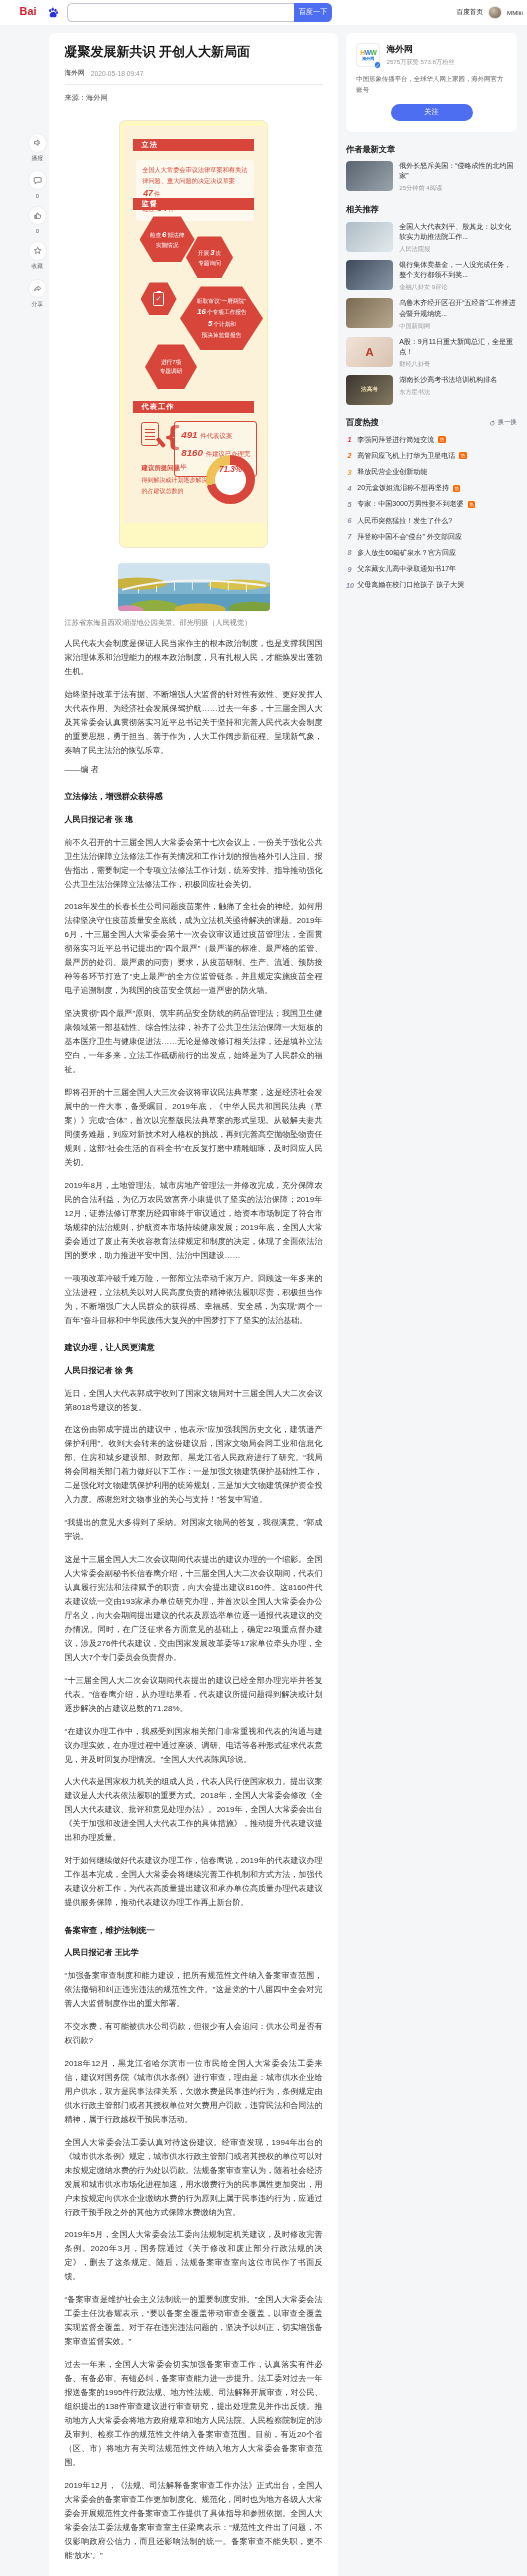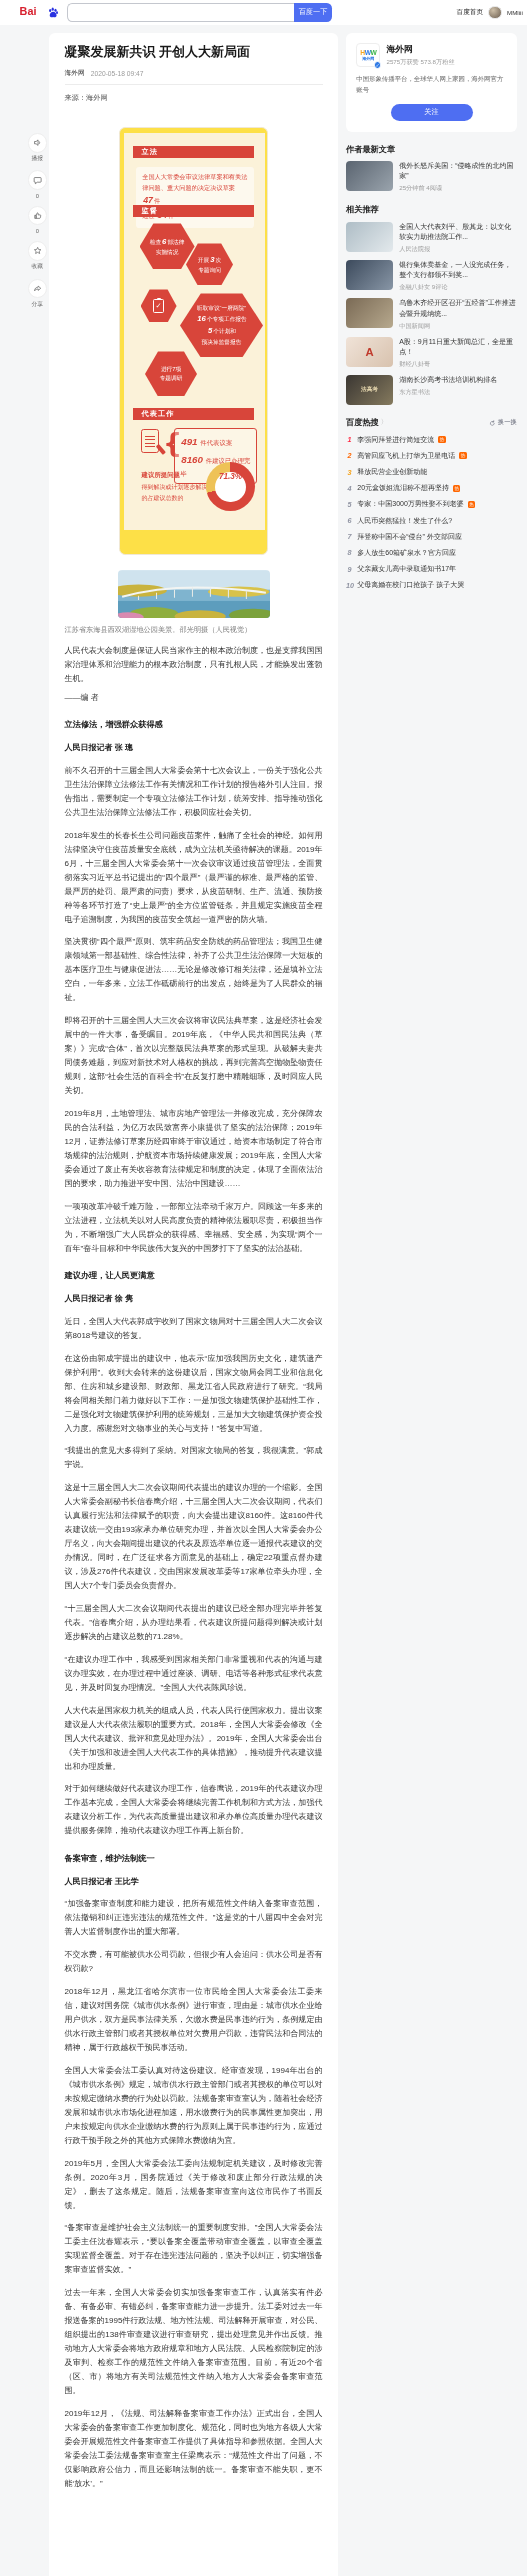--- a/index.html
+++ b/index.html
@@ -28,21 +28,21 @@
 
   .articlecard { position:absolute; left:49px; top:8.2px; width:289px; min-height:2572px; background:#fff; border-radius:6.2px; padding:11.3px 15.5px 13.4px; }
   .a-title { font-size:13px; font-weight:bold; color:#1a1a1a; line-height:1.3; }
   .a-meta { display:flex; gap:6.2px; align-items:center; margin-top:7.2px; font-size:6.7px; }
   .a-author { color:#333; }
   .a-date { color:#9b9b9b; }
   .a-div { border-top:0.5px solid #ececec; margin-top:6.7px; }
   .a-source { margin-top:8.2px; font-size:7.2px; color:#555; }
 
   
-  .info { position:relative; width:149px; height:428px; margin:24px auto 0; background:#fde047; border:0.5px solid #f0e8d5; border-radius:6.2px; }
+  .info { position:relative; width:149px; height:428px; margin:17px auto 0; background:#fef9c3; border:0.5px solid #f0e8d5; border-radius:6.2px; }
   .cream { position:absolute; left:4.1px; top:4.1px; width:141px; height:397px; background:#fbf2d9; }
   .ibar { position:absolute; left:13.4px; width:121px; height:12px; background:#d8453a; color:#fff; font-weight:bold; font-size:7.2px; line-height:12px; padding-left:8.2px; letter-spacing:1px; }
   .statbox { position:absolute; left:16px; top:39px; width:118px; background:rgba(255,255,255,.55); border-radius:3.1px; padding:4.6px 6.2px; color:#d8453a; font-size:6.2px; line-height:1.7; }
   .bignum { font-size:8.8px; font-weight:bold; font-style:italic; margin:0 1px; }
   .hex { position:absolute; background:#d8453a; clip-path:polygon(25% 0,75% 0,100% 50%,75% 100%,25% 100%,0 50%); color:#fff; display:flex; flex-direction:column; align-items:center; justify-content:center; text-align:center; font-size:5.7px; line-height:1.6; }
   .hex .n { font-size:7.7px; font-weight:bold; font-style:italic; margin:0 1px; }
   .clip { width:11.3px; height:14.4px; border:1px solid #fff; border-radius:1.5px; position:relative; display:flex; align-items:center; justify-content:center; color:#fff; font-size:7.2px; font-weight:bold; }
   .clip:before { content:""; position:absolute; top:-2.1px; left:2.6px; width:4.1px; height:2.1px; background:#fff; border-radius:1px; }
   .docicon { position:absolute; width:18.5px; height:24px; border:1.5px solid #d8453a; border-radius:2.6px; background:repeating-linear-gradient(#fbf2d9 0 2.6px,#d8453a 2.6px 3.6px) content-box; padding:2.6px; }
   .pen { position:absolute; width:3.6px; height:11.3px; background:#d8453a; border-radius:1px; transform:rotate(-40deg); }
@@ -238,20 +238,21 @@
         </g>
         <ellipse cx="70" cy="86" rx="48" ry="14" fill="#8fae3f"></ellipse>
         <ellipse cx="160" cy="90" rx="50" ry="12" fill="#c9b33e"></ellipse>
         <ellipse cx="20" cy="92" rx="30" ry="10" fill="#d98ab0"></ellipse>
         <ellipse cx="262" cy="88" rx="46" ry="13" fill="#7ba23c"></ellipse>
       </svg>
       <div class="caption">江苏省东海县西双湖湿地公园美景。邵光明摄（人民视觉）</div>
 
       <div class="body">
           <div class="para p">人民代表大会制度是保证人民当家作主的根本政治制度，也是支撑我国国家治理体系和治理能力的根本政治制度，只有扎根人民，才能焕发出蓬勃生机。</div>
+          <div class="para p">始终坚持改革于法有据、不断增强人大监督的针对性有效性、更好发挥人大代表作用、为经济社会发展保驾护航……过去一年多，十三届全国人大及其常委会认真贯彻落实习近平总书记关于坚持和完善人民代表大会制度的重要思想，勇于担当、善于作为，人大工作阔步新征程、呈现新气象，奏响了民主法治的恢弘乐章。</div>
           <div class="para editor">——编 者</div>
           <div class="para h">立法修法，增强群众获得感</div>
           <div class="para byline">人民日报记者 张 璁</div>
           <div class="para p">前不久召开的十三届全国人大常委会第十七次会议上，一份关于强化公共卫生法治保障立法修法工作有关情况和工作计划的报告格外引人注目。报告指出，需要制定一个专项立法修法工作计划，统筹安排、指导推动强化公共卫生法治保障立法修法工作，积极回应社会关切。</div>
           <div class="para p">2018年发生的长春长生公司问题疫苗案件，触痛了全社会的神经。如何用法律坚决守住疫苗质量安全底线，成为立法机关亟待解决的课题。2019年6月，十三届全国人大常委会第十一次会议审议通过疫苗管理法，全面贯彻落实习近平总书记提出的“四个最严”（最严谨的标准、最严格的监管、最严厉的处罚、最严肃的问责）要求，从疫苗研制、生产、流通、预防接种等各环节打造了“史上最严”的全方位监管链条，并且规定实施疫苗全程电子追溯制度，为我国的疫苗安全筑起一道严密的防火墙。</div>
           <div class="para p">坚决贯彻“四个最严”原则、筑牢药品安全防线的药品管理法；我国卫生健康领域第一部基础性、综合性法律，补齐了公共卫生法治保障一大短板的基本医疗卫生与健康促进法……无论是修改修订相关法律，还是填补立法空白，一年多来，立法工作砥砺前行的出发点，始终是为了人民群众的福祉。</div>
           <div class="para p">即将召开的十三届全国人大三次会议将审议民法典草案，这是经济社会发展中的一件大事，备受瞩目。2019年底，《中华人民共和国民法典（草案）》完成“合体”，首次以完整版民法典草案的形式呈现。从破解夫妻共同债务难题，到应对新技术对人格权的挑战，再到完善高空抛物坠物责任规则，这部“社会生活的百科全书”在反复打磨中精雕细琢，及时回应人民关切。</div>
           <div class="para p">2019年8月，土地管理法、城市房地产管理法一并修改完成，充分保障农民的合法利益，为亿万农民致富奔小康提供了坚实的法治保障；2019年12月，证券法修订草案历经四审终于审议通过，给资本市场制定了符合市场规律的法治规则，护航资本市场持续健康发展；2019年底，全国人大常委会通过了废止有关收容教育法律规定和制度的决定，体现了全面依法治国的要求，助力推进平安中国、法治中国建设……</div>
           <div class="para p">一项项改革冲破千难万险，一部部立法牵动千家万户。回顾这一年多来的立法进程，立法机关以对人民高度负责的精神依法履职尽责，积极担当作为，不断增强广大人民群众的获得感、幸福感、安全感，为实现“两个一百年”奋斗目标和中华民族伟大复兴的中国梦打下了坚实的法治基础。</div>
           <div class="para h">建议办理，让人民更满意</div>

